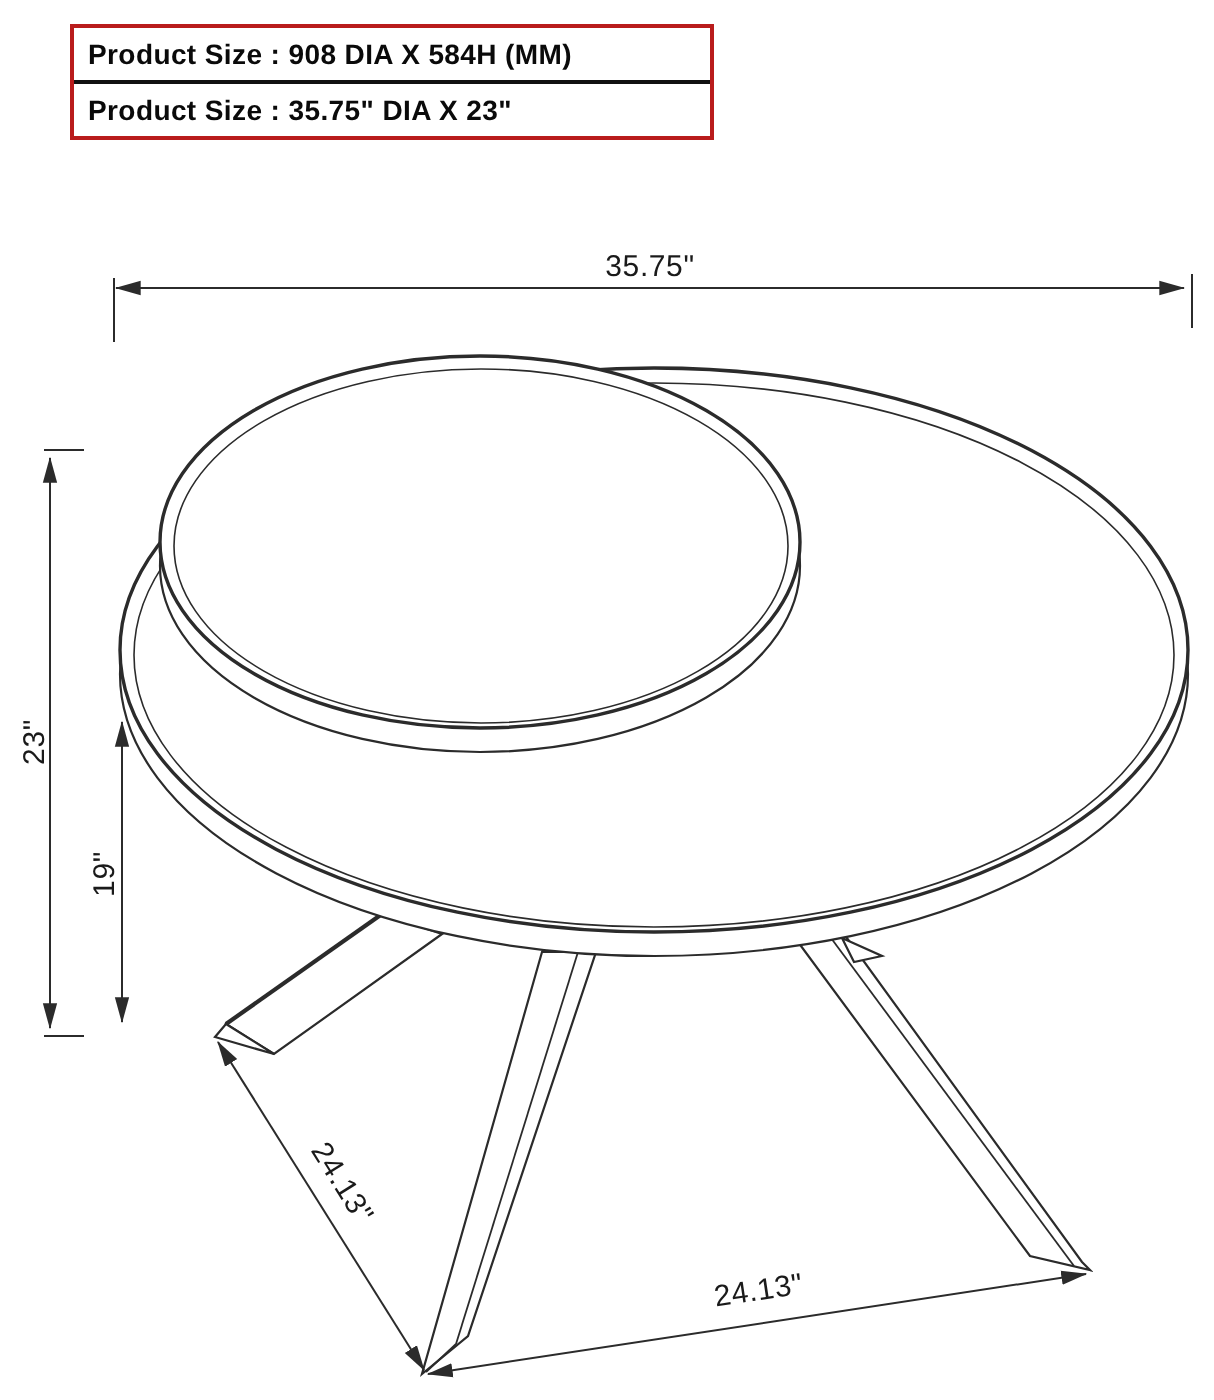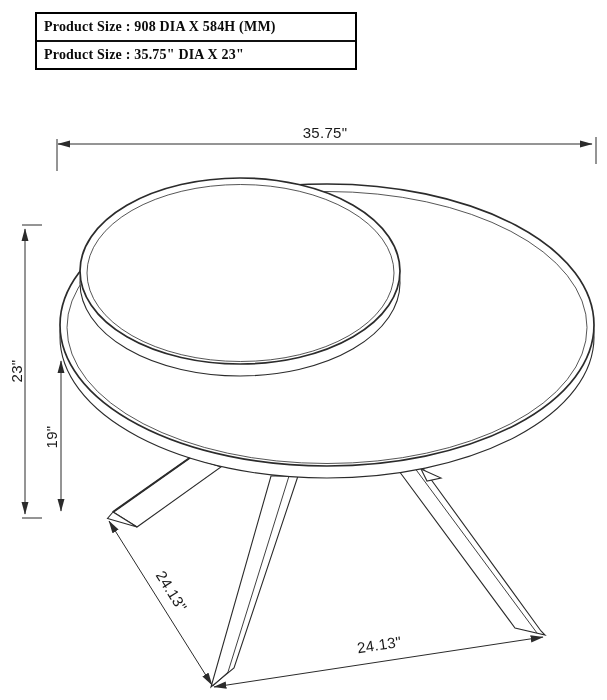--- a/index.html
+++ b/index.html
@@ -5,21 +5,21 @@
   html,body{margin:0;padding:0;background:#fff;}
   .canvas{
     position:relative;
     width:607px;height:700px;
     background:#ffffff;
     font-family:"Liberation Sans",sans-serif;
     overflow:hidden;
   }
   .spec-table{
     position:absolute;left:35px;top:12px;width:318px;
-    border:2px solid #000000;background:#fff;font-family:Liberation Serif, serif;
+    border:2px solid #b91c1c;background:#fff;
   }
   .spec-row{
     height:26px;display:flex;align-items:center;
     padding-left:7px;
     font-weight:bold;font-size:14px;color:#0a0a0a;
     letter-spacing:.2px;white-space:nowrap;
   }
   .spec-row + .spec-row{border-top:2px solid #111;}
   svg{position:absolute;left:0;top:0;}
   .ln{stroke:#2b2b2b;fill:none;}

